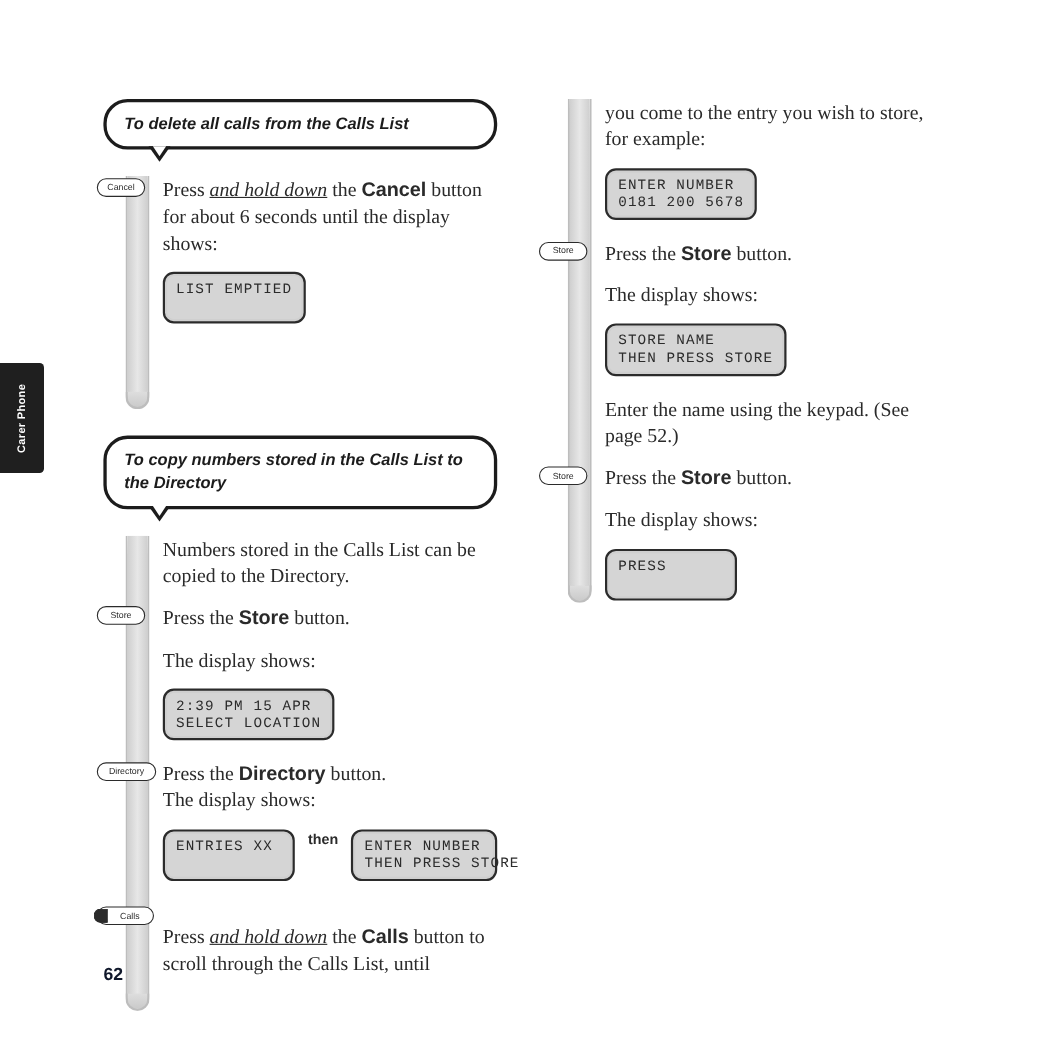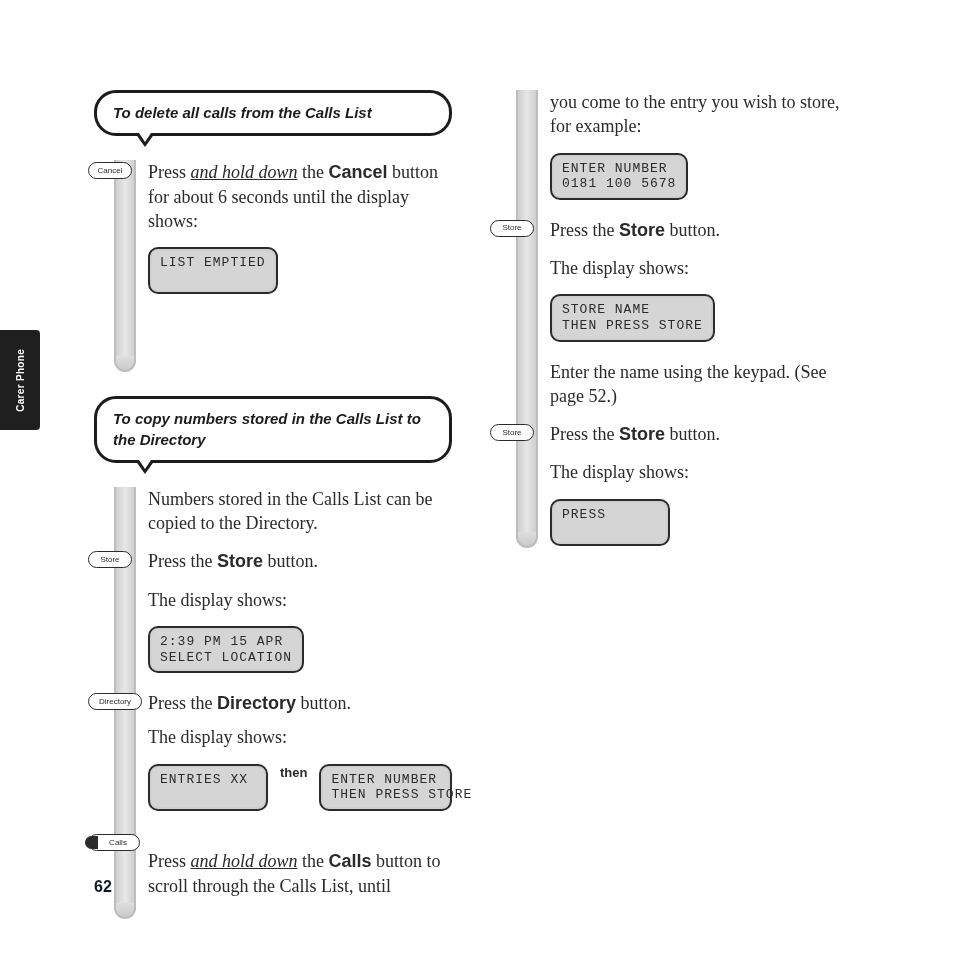--- a/index.html
+++ b/index.html
@@ -82,21 +82,21 @@
             <p><span>Press the </span><b>Store</b><span> button.</span></p>
           </div>
           <div class="step">
             <p>The display shows:</p>
           </div>
           <div class="step">
             <div class="lcd"><div class="l">2:39 PM 15 APR</div><div class="l">SELECT LOCATION</div></div>
           </div>
           <div class="step" style="margin-top:18px;">
             <span class="btn long">Directory</span>
-            <p style="margin-bottom:10px;"><span>Press the </span><b>Directory</b><span> button.</span></p>
+            <p style="margin-bottom:0;"><span>Press the </span><b>Directory</b><span> button.</span></p>
             <p>The display shows:</p>
           </div>
           <div class="step">
             <div class="row">
               <div class="lcd">
                   <div class="l">ENTRIES XX</div>
                   <div class="l">&nbsp;</div>
                 </div>
               <span class="then">then</span>
               <div class="lcd">
@@ -115,21 +115,21 @@
     </div>
 
     <div class="col col2top">
       <div class="railwrap" style="min-height:455px;">
         <div class="rail"></div>
         <div class="body">
           <div class="step">
             <p>you come to the entry you wish to store, for example:</p>
           </div>
           <div class="step">
-            <div class="lcd"><div class="l">ENTER NUMBER</div><div class="l">0181 100 5678</div></div>
+            <div class="lcd"><div class="l">ENTER NUMBER</div><div class="l">0181 200 5678</div></div>
           </div>
           <div class="step" style="margin-top:18px;">
             <span class="btn">Store</span>
             <p><span>Press the </span><b>Store</b><span> button.</span></p>
           </div>
           <div class="step">
             <p>The display shows:</p>
           </div>
           <div class="step">
             <div class="lcd"><div class="l">STORE NAME</div><div class="l">THEN PRESS STORE</div></div>

